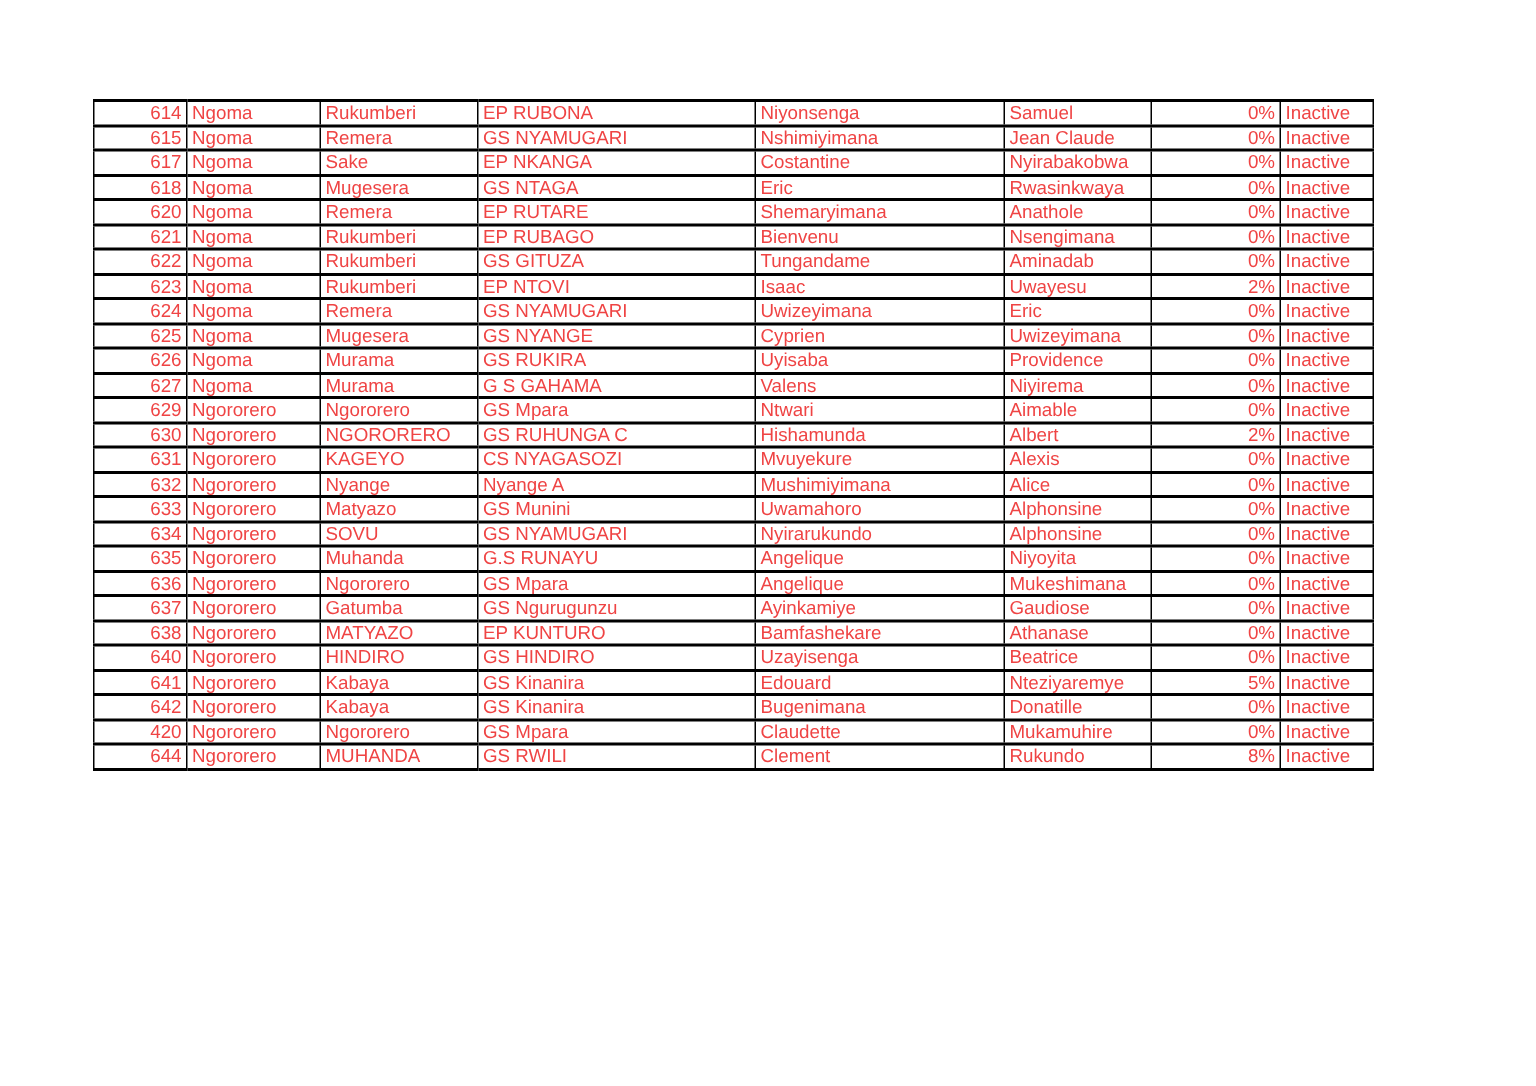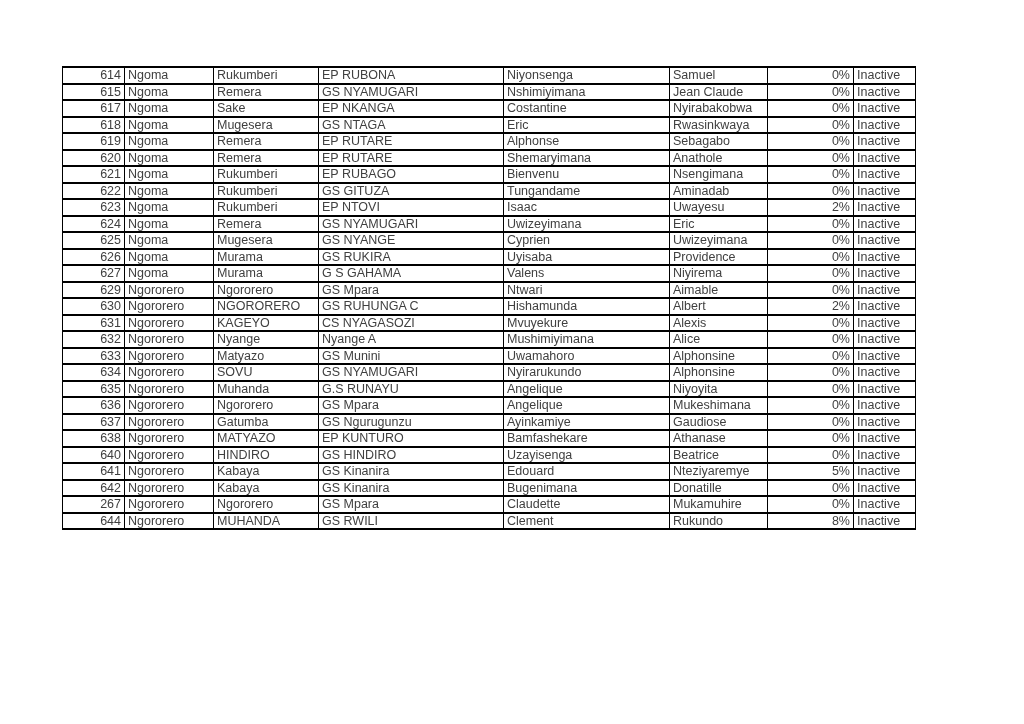--- a/index.html
+++ b/index.html
@@ -15,21 +15,21 @@
     width: 1024px; height: 724px;
     background: #ffffff;
   }
   table.data-table {
     position: absolute;
     left: 62px; top: 66px;
     width: 853px;
     border-collapse: collapse;
     table-layout: fixed;
     font-size: 12.5px;
-    color: #404040;
+    color: #ef4444;
     padding-left: 30px;
   }
   table.data-table td {
     border-left: 1px solid #000000;
     border-right: 1px solid #000000;
     border-top: 2px solid #000000;
     border-bottom: 2px solid #000000;
     height: 16.5px;
     padding: 0 3px;
     white-space: nowrap;
@@ -90,30 +90,20 @@
           <td class="col-0">618</td>
           <td class="col-1">Ngoma</td>
           <td class="col-2">Mugesera</td>
           <td class="col-3">GS NTAGA</td>
           <td class="col-4">Eric</td>
           <td class="col-5">Rwasinkwaya</td>
           <td class="col-6">0%</td>
           <td class="col-7">Inactive</td>
         </tr>
         <tr>
-          <td class="col-0">619</td>
-          <td class="col-1">Ngoma</td>
-          <td class="col-2">Remera</td>
-          <td class="col-3">EP RUTARE</td>
-          <td class="col-4">Alphonse</td>
-          <td class="col-5">Sebagabo</td>
-          <td class="col-6">0%</td>
-          <td class="col-7">Inactive</td>
-        </tr>
-        <tr>
           <td class="col-0">620</td>
           <td class="col-1">Ngoma</td>
           <td class="col-2">Remera</td>
           <td class="col-3">EP RUTARE</td>
           <td class="col-4">Shemaryimana</td>
           <td class="col-5">Anathole</td>
           <td class="col-6">0%</td>
           <td class="col-7">Inactive</td>
         </tr>
         <tr>
@@ -310,21 +300,21 @@
           <td class="col-0">642</td>
           <td class="col-1">Ngororero</td>
           <td class="col-2">Kabaya</td>
           <td class="col-3">GS Kinanira</td>
           <td class="col-4">Bugenimana</td>
           <td class="col-5">Donatille</td>
           <td class="col-6">0%</td>
           <td class="col-7">Inactive</td>
         </tr>
         <tr>
-          <td class="col-0">267</td>
+          <td class="col-0">420</td>
           <td class="col-1">Ngororero</td>
           <td class="col-2">Ngororero</td>
           <td class="col-3">GS Mpara</td>
           <td class="col-4">Claudette</td>
           <td class="col-5">Mukamuhire</td>
           <td class="col-6">0%</td>
           <td class="col-7">Inactive</td>
         </tr>
         <tr>
           <td class="col-0">644</td>

